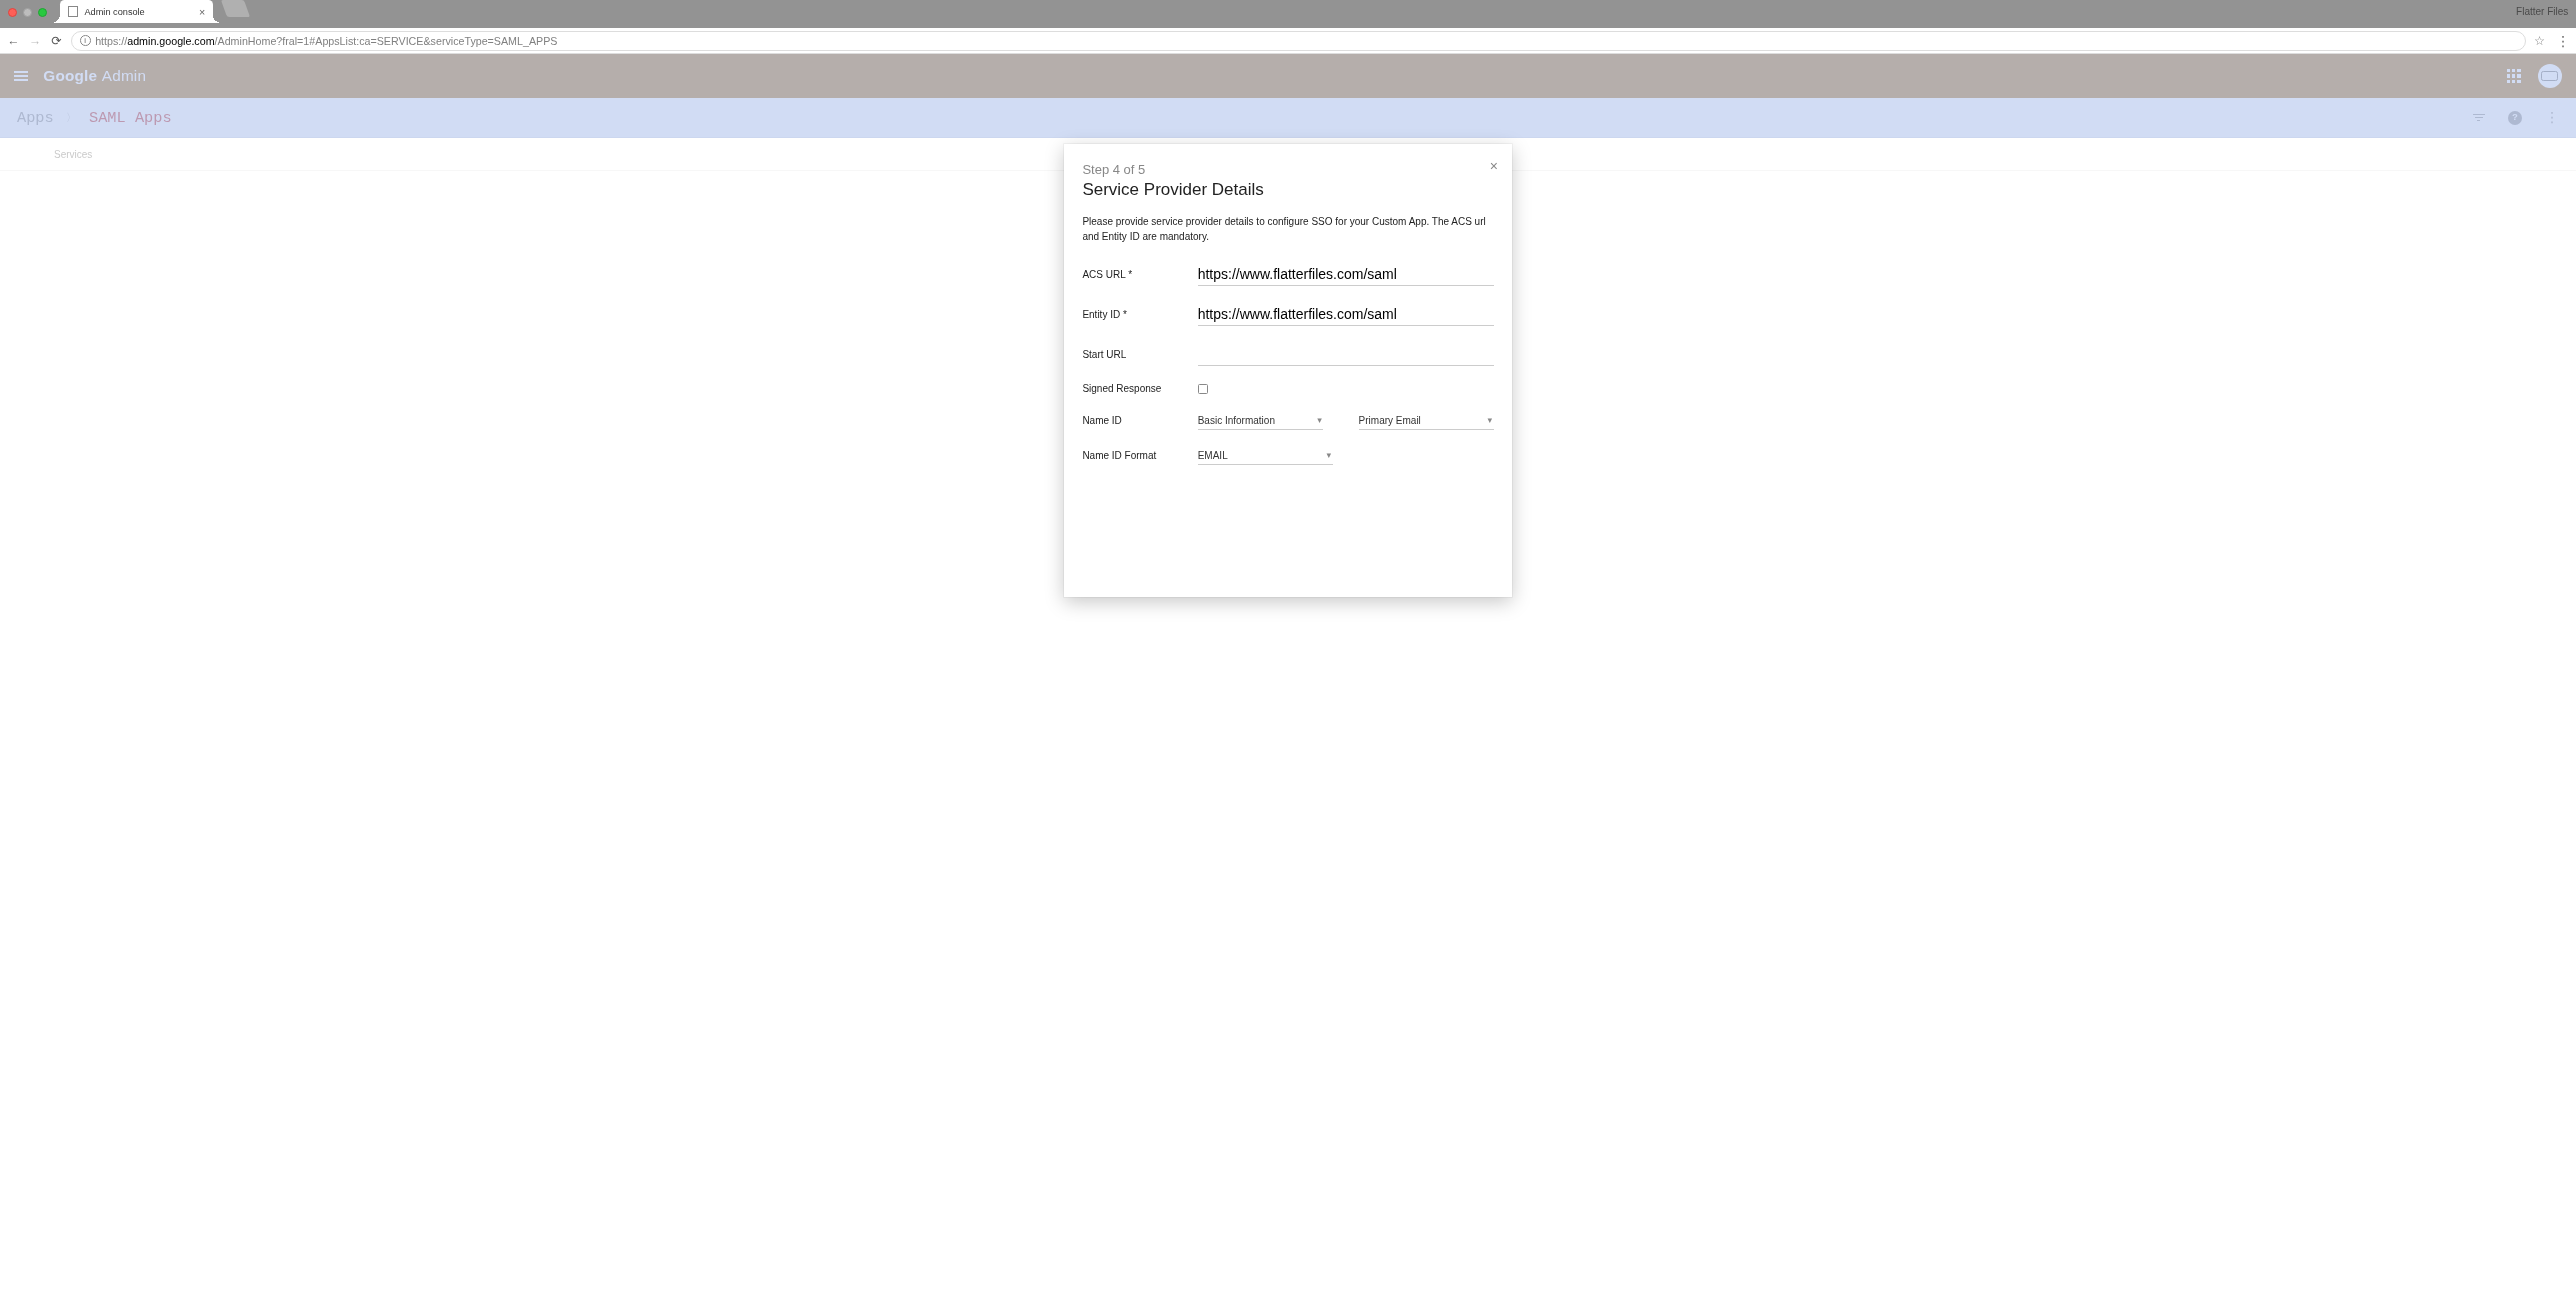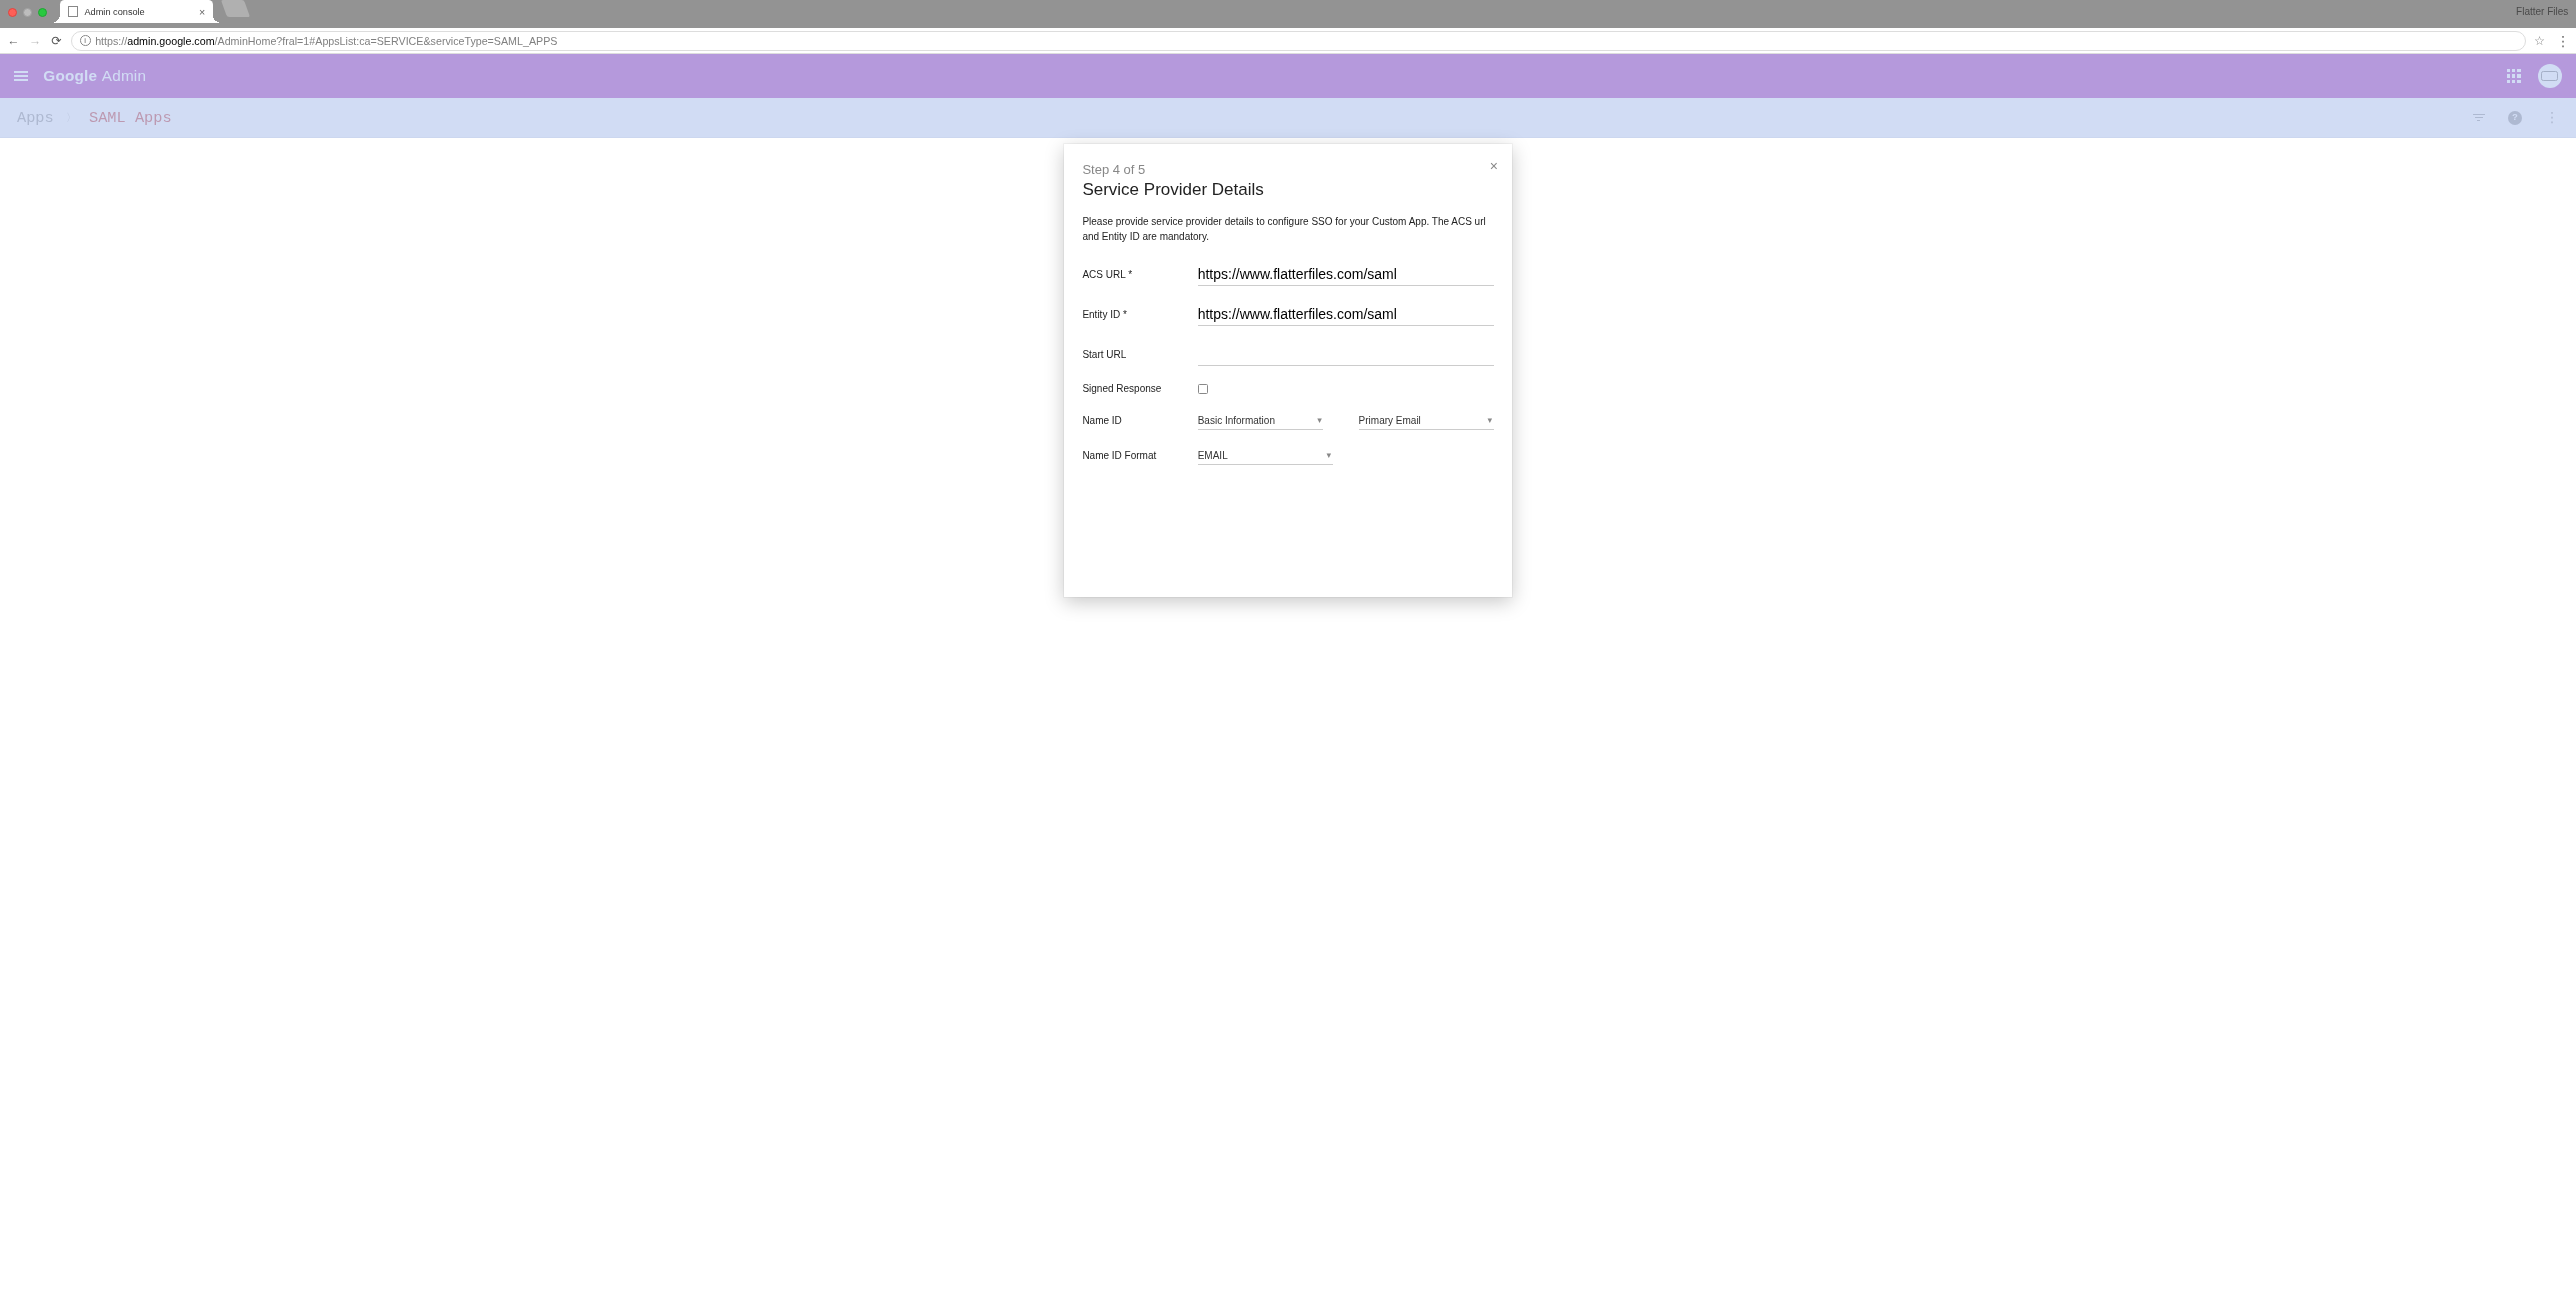--- a/index.html
+++ b/index.html
@@ -30,21 +30,21 @@
   .url-text { color:#808080; }
   .url-text .bold { color:#000; }
   .star { color:#888; font-size:12.3px; margin-right:3.1px;}
   .kebab { color:#666; font-size:14px; }
 
   
   .app-wrap { position: relative; height: calc(100% - 54px); }
   .app-overlay { position:absolute; inset:0; background: rgba(255,255,255,0.55); z-index: 10; pointer-events:none;}
   .app-overlay-blue { position:absolute; left:0; right:0; top:0; height:84px; background: rgba(124,156,224,0.35); z-index:11; pointer-events:none;}
 
-  .g-header { height:44px; background:#a21caf; display:flex; align-items:center; padding:0 14px; gap:15.3px; color:#fff;}
+  .g-header { height:44px; background:#a16207; display:flex; align-items:center; padding:0 14px; gap:15.3px; color:#fff;}
   .hamburger { display:flex; flex-direction:column; gap:2.3px; }
   .hamburger span { width:14px; height:1.5px; background:#fff; }
   .g-logo { font-size:15.3px; font-weight:500; letter-spacing:0.2px; display:flex; align-items:center; gap:4.6px;}
   .g-logo .google { font-weight:600; }
   .g-search { flex:0 0 491px; height:31px; background:rgba(255,255,255,0.2); border-radius:2.3px; display:flex; align-items:center; padding:0 10.7px; gap:10.7px; color:#fff;}
   .g-search input { background:transparent; border:none; outline:none; color:#fff; font-size:11.5px; flex:1;}
   .g-search input::placeholder { color: rgba(255,255,255,0.9); }
   .g-header-right { margin-left:auto; display:flex; align-items:center; gap:17px;}
   .apps-grid { display:grid; grid-template-columns:repeat(3,3.1px); grid-template-rows:repeat(3,3.1px); gap:2.3px;}
   .apps-grid span { background:#fff; width:3.1px; height:3.1px;}
@@ -155,20 +155,21 @@
       <div class="filter-icon">
           <span></span>
           <span></span>
           <span></span>
         </div>
       <div class="help-icon">?</div>
       <div class="vmore">⋮</div>
     </div>
   </div>
 
+  <div class="subhead">Services</div>
 
   <div class="app-overlay-blue"></div>
   <div class="app-overlay"></div>
 
   <div class="modal">
     <div class="m-close">×</div>
     <div class="modal-body">
       <div class="step">Step 4 of 5</div>
       <div class="m-title">Service Provider Details</div>
       <div class="m-desc">Please provide service provider details to configure SSO for your Custom App. The ACS url and Entity ID are mandatory.</div>

